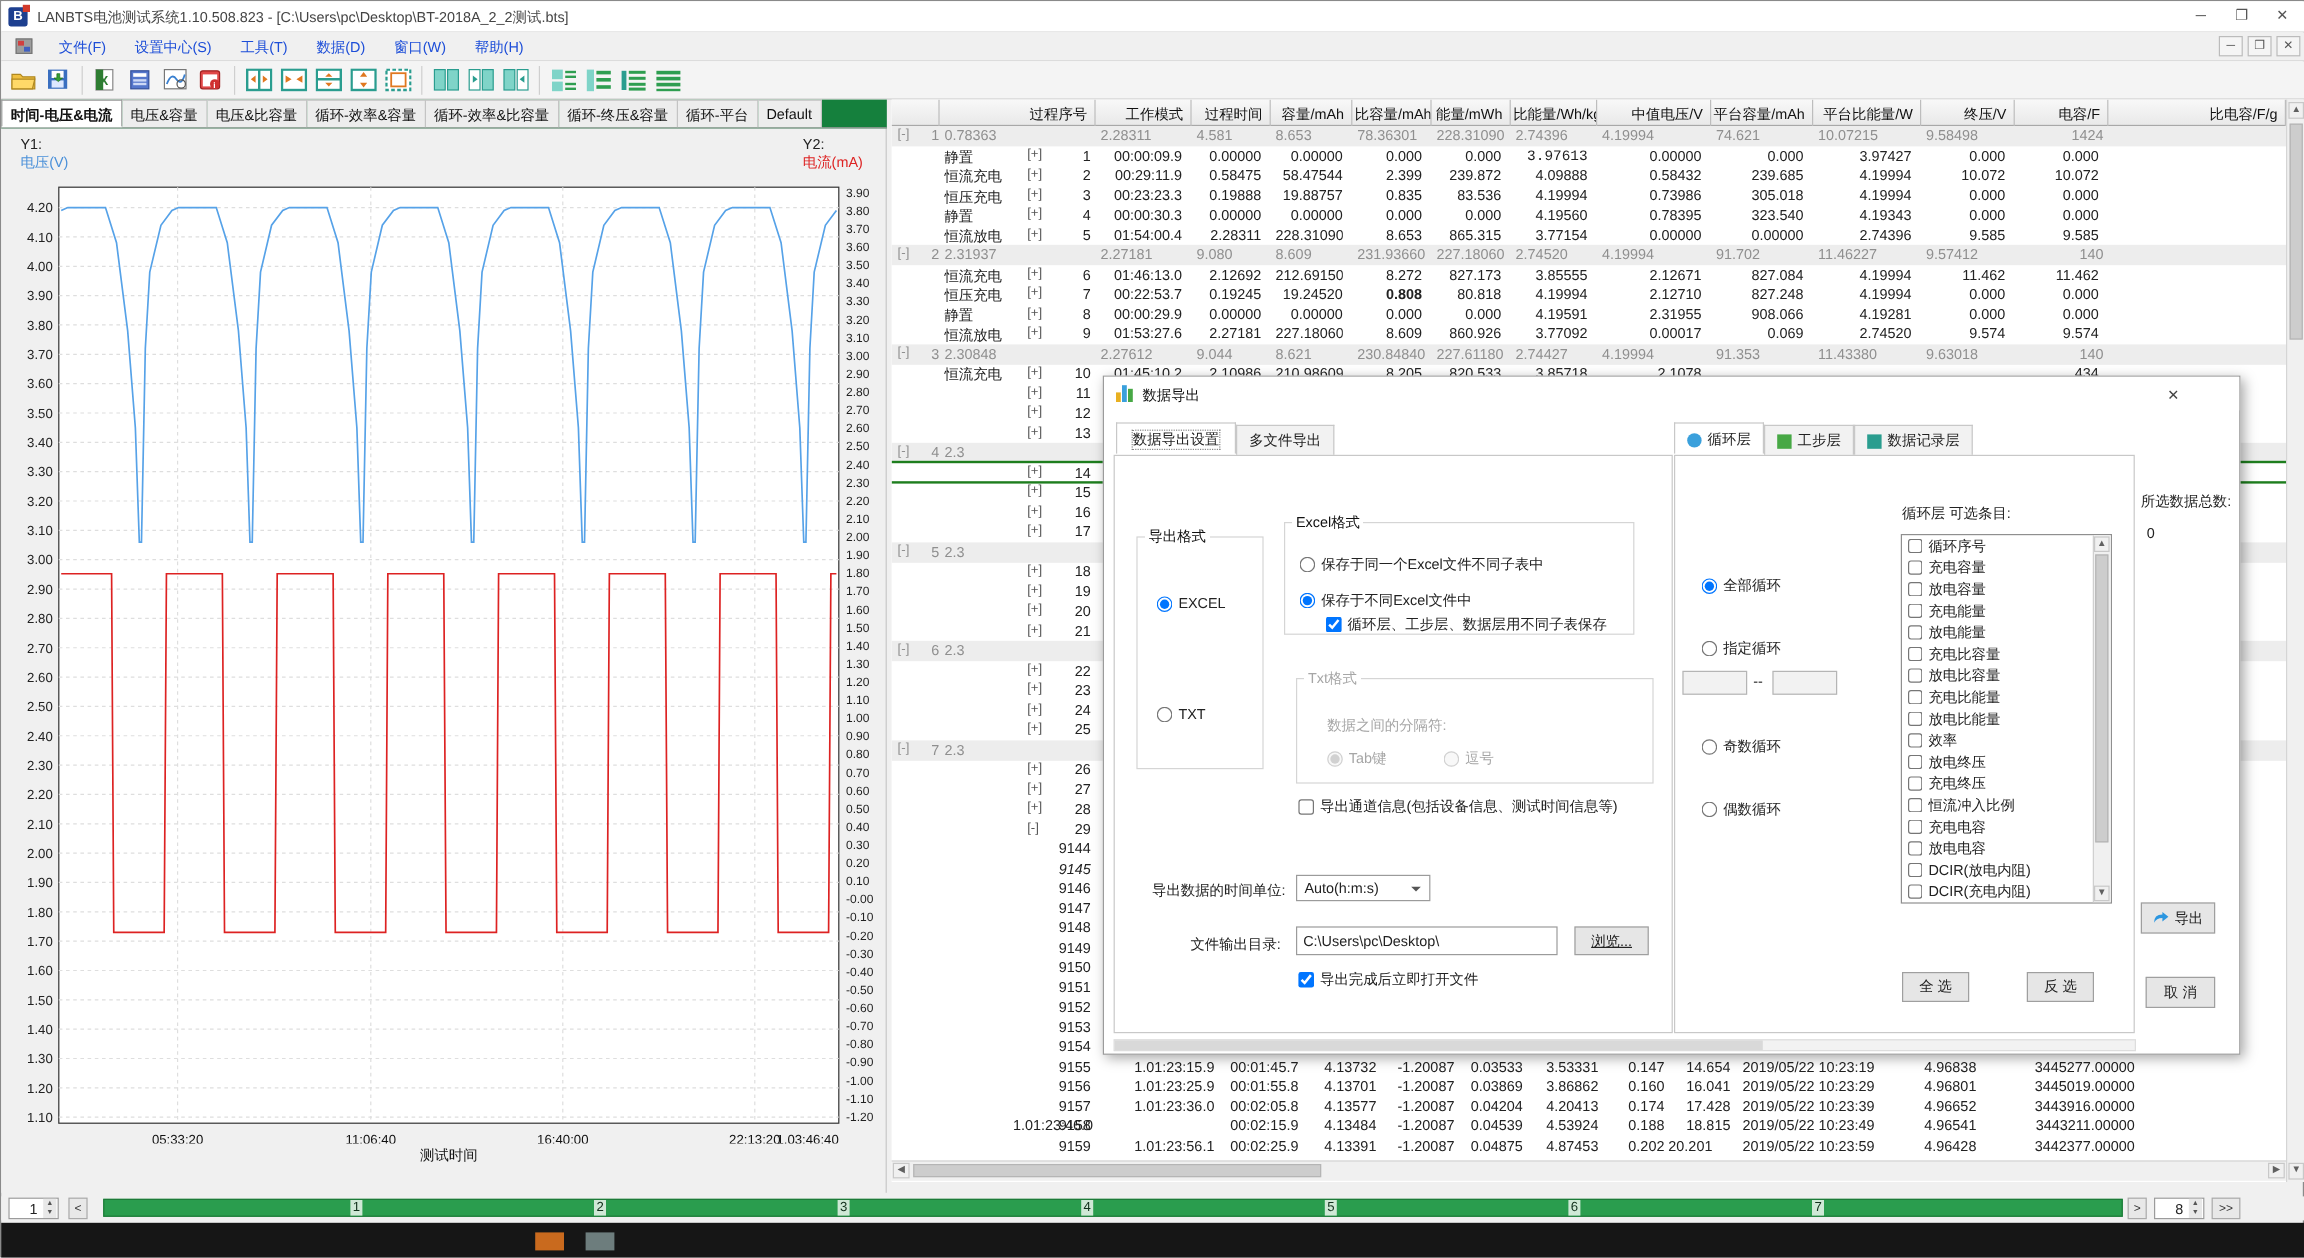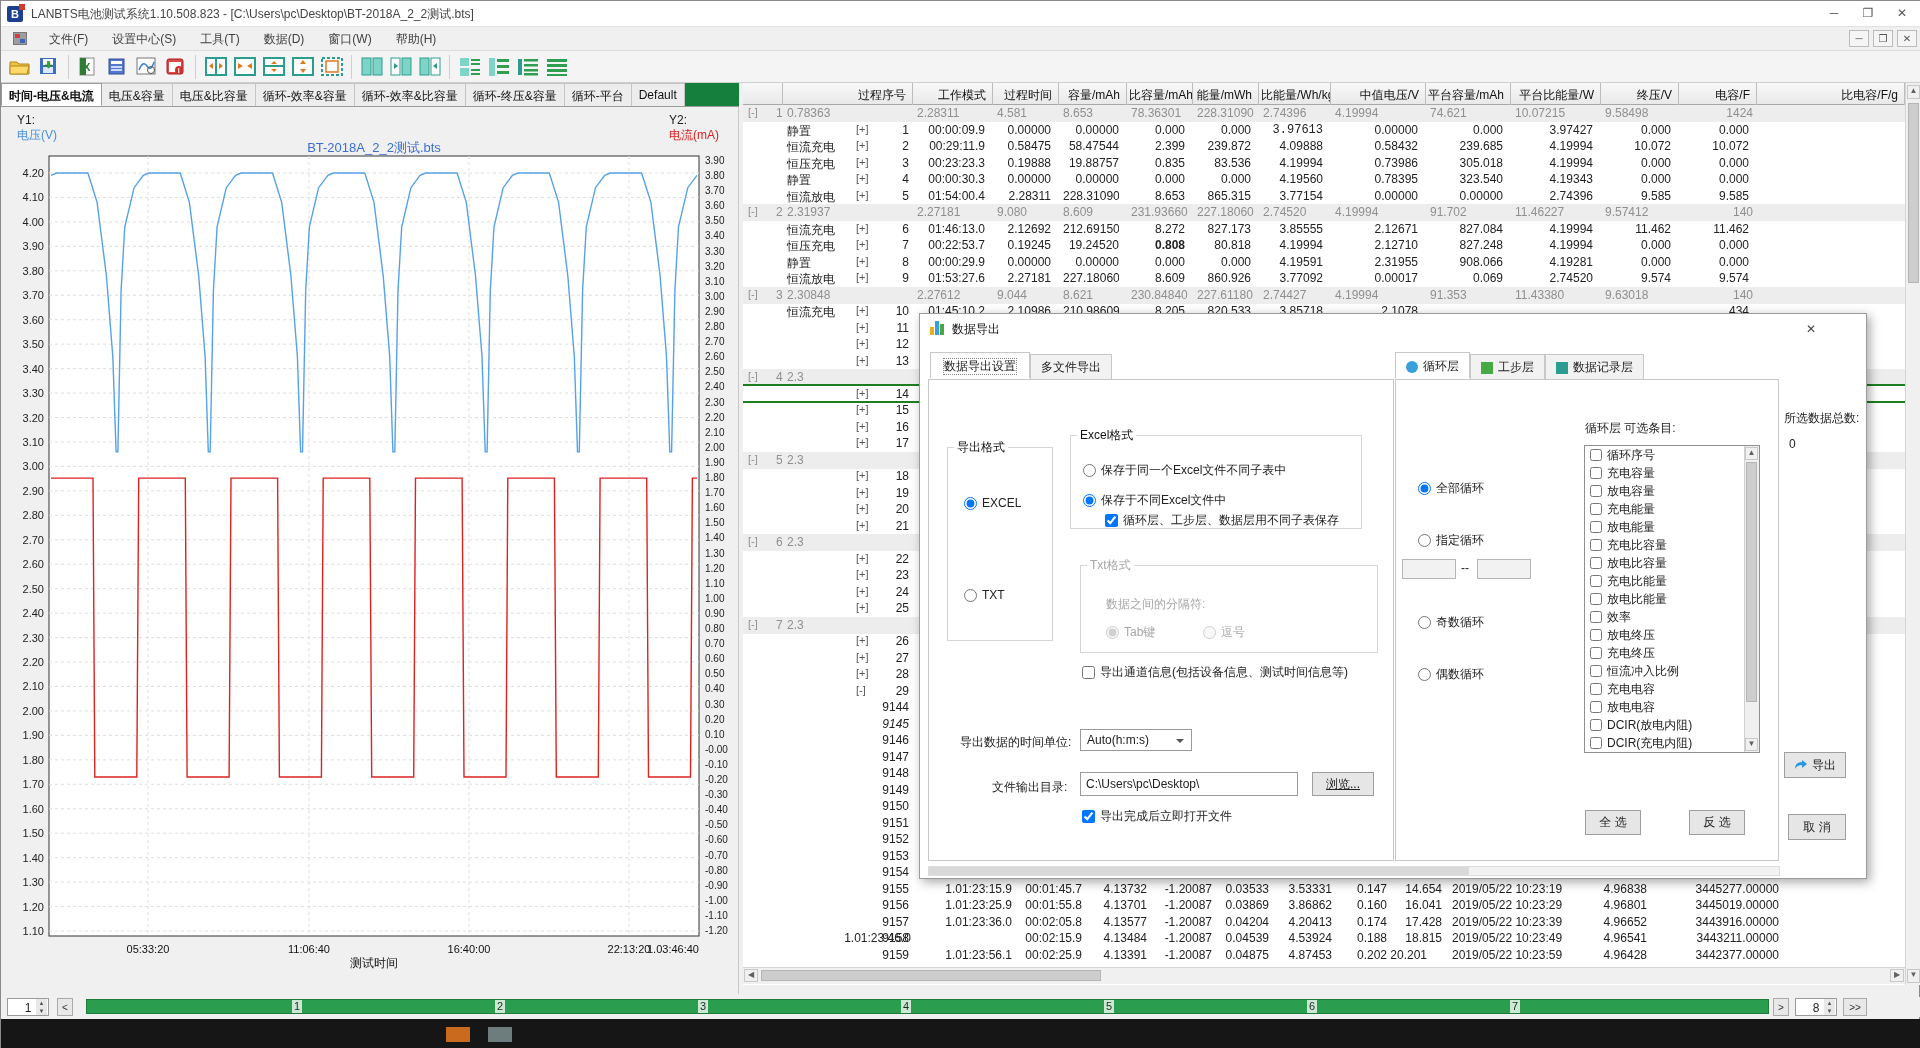--- a/index.html
+++ b/index.html
@@ -14,21 +14,21 @@
   #title-text { position:absolute; left:30px; top:5px; font-size:12px; color:#444; }
   .wbtn { position:absolute; top:0; width:34px; height:25px; text-align:center; line-height:25px; color:#555; font-size:12px; }
   #btn-min{ right:70px; } #btn-max{ right:36px; } #btn-close{ right:2px; }
 
   
   #menubar { position:absolute; left:0; top:26px; width:1920px; height:24px; background:#f0f0f0; border-bottom:1px solid #dcdcdc; }
   #menu-doc-icon { position:absolute; left:12px; top:5px; width:14px; height:13px; background:#9d9d9d; border:1px solid #777; }
   #menu-doc-icon::before { content:""; position:absolute; left:1px; top:1px; width:5px; height:4px; background:#d04040; }
   #menu-doc-icon::after { content:""; position:absolute; right:1px; bottom:1px; width:5px; height:4px; background:#4060c0; }
   #menu-items { position:absolute; left:36px; top:0; height:24px; display:flex; }
-  .menu-item { padding:4px 12px; height:24px; color:#404040; }
+  .menu-item { padding:4px 12px; height:24px; color:#1d4ed8; }
   .mdi-btns { position:absolute; right:4px; top:3px; display:flex; gap:4px; }
   .mdi-btn { width:20px; height:17px; border:1px solid #bbb; background:#f5f5f5; text-align:center; line-height:15px; font-size:10px; color:#555; }
 
   
   #toolbar { position:absolute; left:0; top:50px; width:1920px; height:32px; background:#f4f4f4; border-bottom:1px solid #cfcfcf; display:flex; align-items:center; padding-left:4px; }
   .tb-sep { width:1px; height:24px; background:#cfcfcf; margin:0 5px; }
   .tbi { width:27px; height:26px; margin:0 1px; display:flex; align-items:center; justify-content:center; }
   .tbi svg { display:block; }
 
   
@@ -285,21 +285,20 @@
         <div class="ctab">Default</div>
       </div>
     <div id="y1-block">
       <div>Y1:</div>
       <div class="axis-series-y1">电压(V)</div>
     </div>
     <div id="y2-block">
       <div>Y2:</div>
       <div class="axis-series-y2">电流(mA)</div>
     </div>
-    <div id="chart-title">BT-2018A_2_2测试.bts</div>
     <svg id="chart-svg" width="738" height="870">
         <rect x="48" y="73" width="650" height="780" fill="#ffffff" stroke="#333" stroke-width="1"></rect>
         <line x1="48" y1="90" x2="698" y2="90" stroke="#dedede" stroke-width="1" stroke-dasharray="3 3"></line>
         <text x="43" y="94" text-anchor="end" font-size="11" fill="#222">4.20</text>
         <line x1="48" y1="114.45161290322571" x2="698" y2="114.45161290322571" stroke="#dedede" stroke-width="1" stroke-dasharray="3 3"></line>
         <text x="43" y="118.45161290322571" text-anchor="end" font-size="11" fill="#222">4.10</text>
         <line x1="48" y1="138.90322580645142" x2="698" y2="138.90322580645142" stroke="#dedede" stroke-width="1" stroke-dasharray="3 3"></line>
         <text x="43" y="142.90322580645142" text-anchor="end" font-size="11" fill="#222">4.00</text>
         <line x1="48" y1="163.35483870967727" x2="698" y2="163.35483870967727" stroke="#dedede" stroke-width="1" stroke-dasharray="3 3"></line>
         <text x="43" y="167.35483870967727" text-anchor="end" font-size="11" fill="#222">3.90</text>

